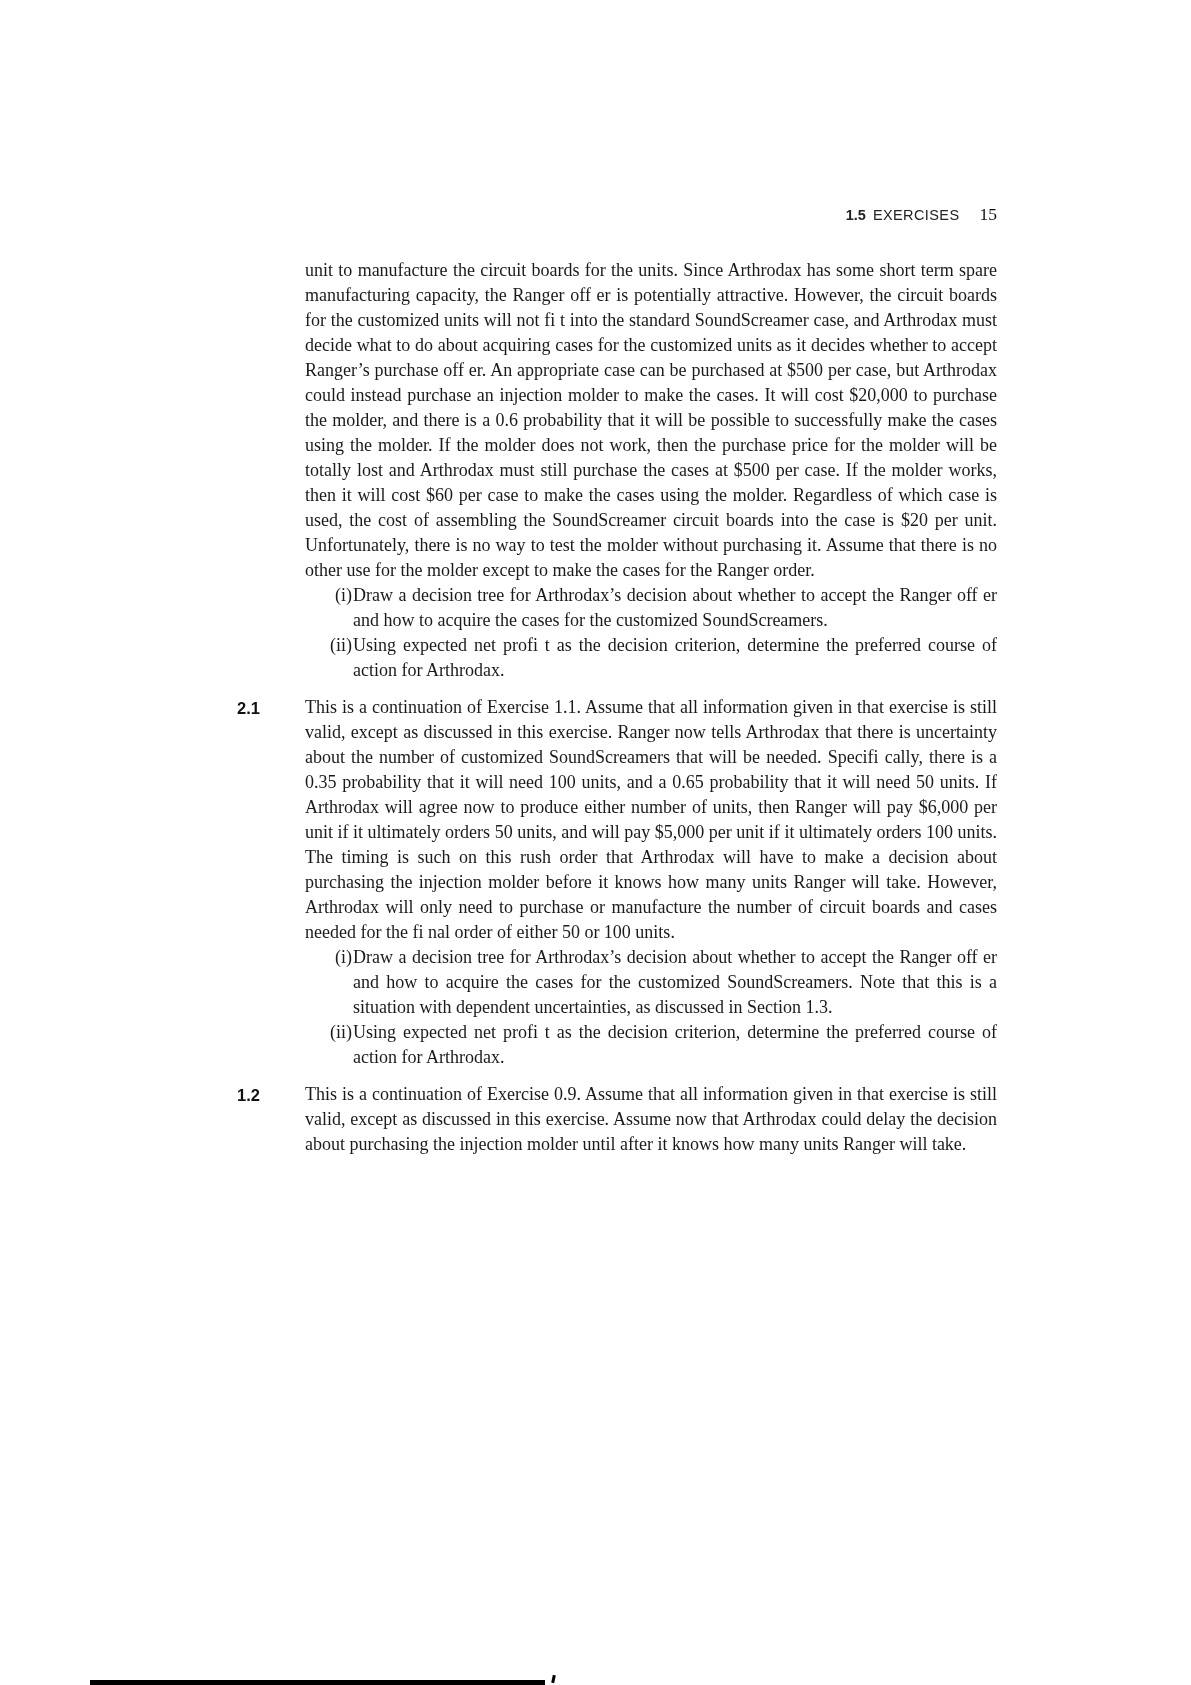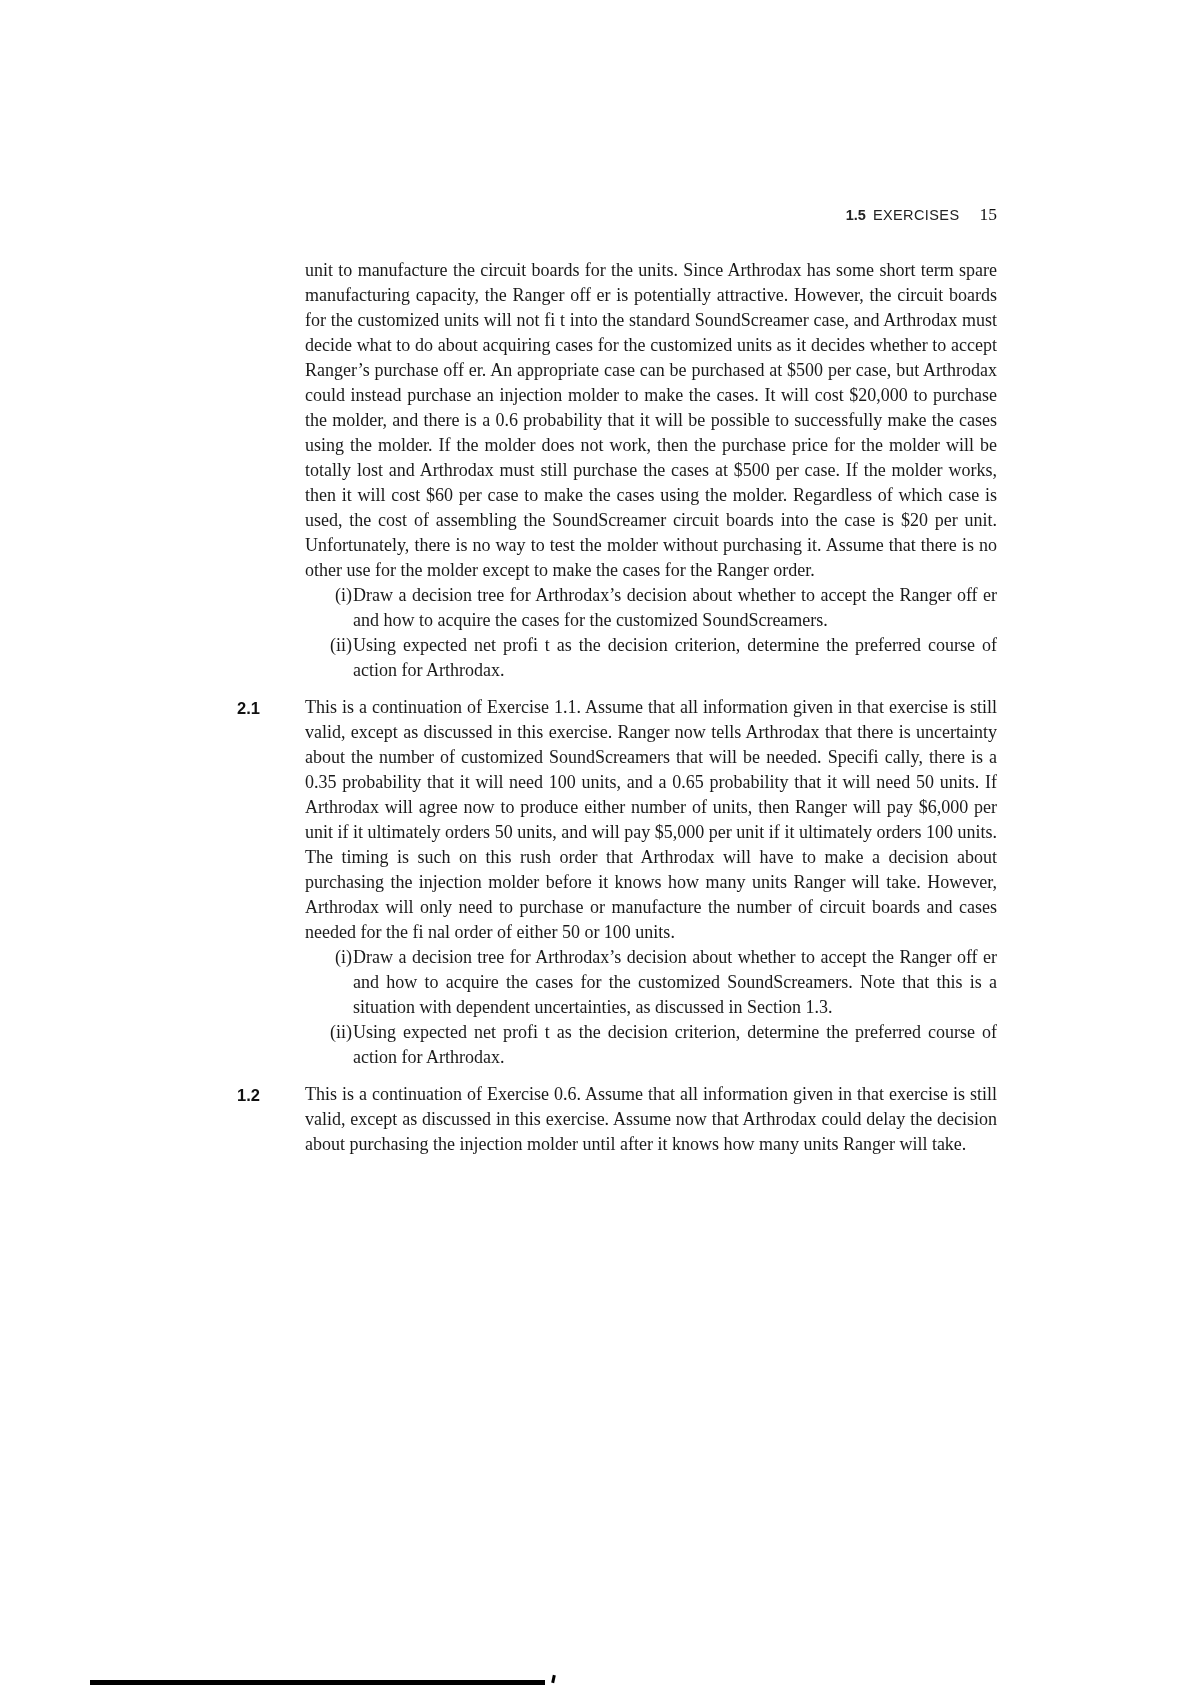--- a/index.html
+++ b/index.html
@@ -141,21 +141,21 @@
         </li>
         <li class="item">
           <span class="item-label">(ii)</span>
           <span class="item-text">Using expected net profi t as the decision criterion, determine the preferred course of action for Arthrodax.</span>
         </li>
       </ol>
     </div>
 
     <div class="exercise">
       <span class="ex-num">1.2</span>
-      <p class="para">This is a continuation of Exercise 0.6. Assume that all information given in that exercise is still valid, except as discussed in this exercise. Assume now that Arthrodax could delay the decision about purchasing the injection molder until after it knows how many units Ranger will take.</p>
+      <p class="para">This is a continuation of Exercise 0.9. Assume that all information given in that exercise is still valid, except as discussed in this exercise. Assume now that Arthrodax could delay the decision about purchasing the injection molder until after it knows how many units Ranger will take.</p>
     </div>
 
   </div>
 
   <div class="scan-bar"></div>
   <div class="scan-tick"></div>
 
 </div>
 
 </body></html>

